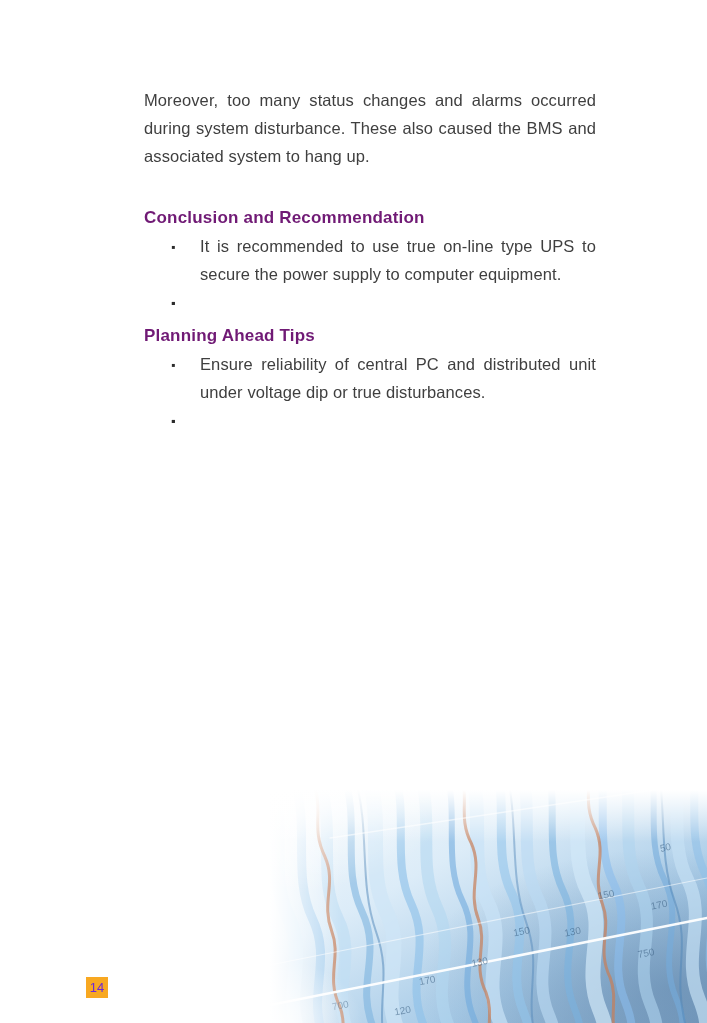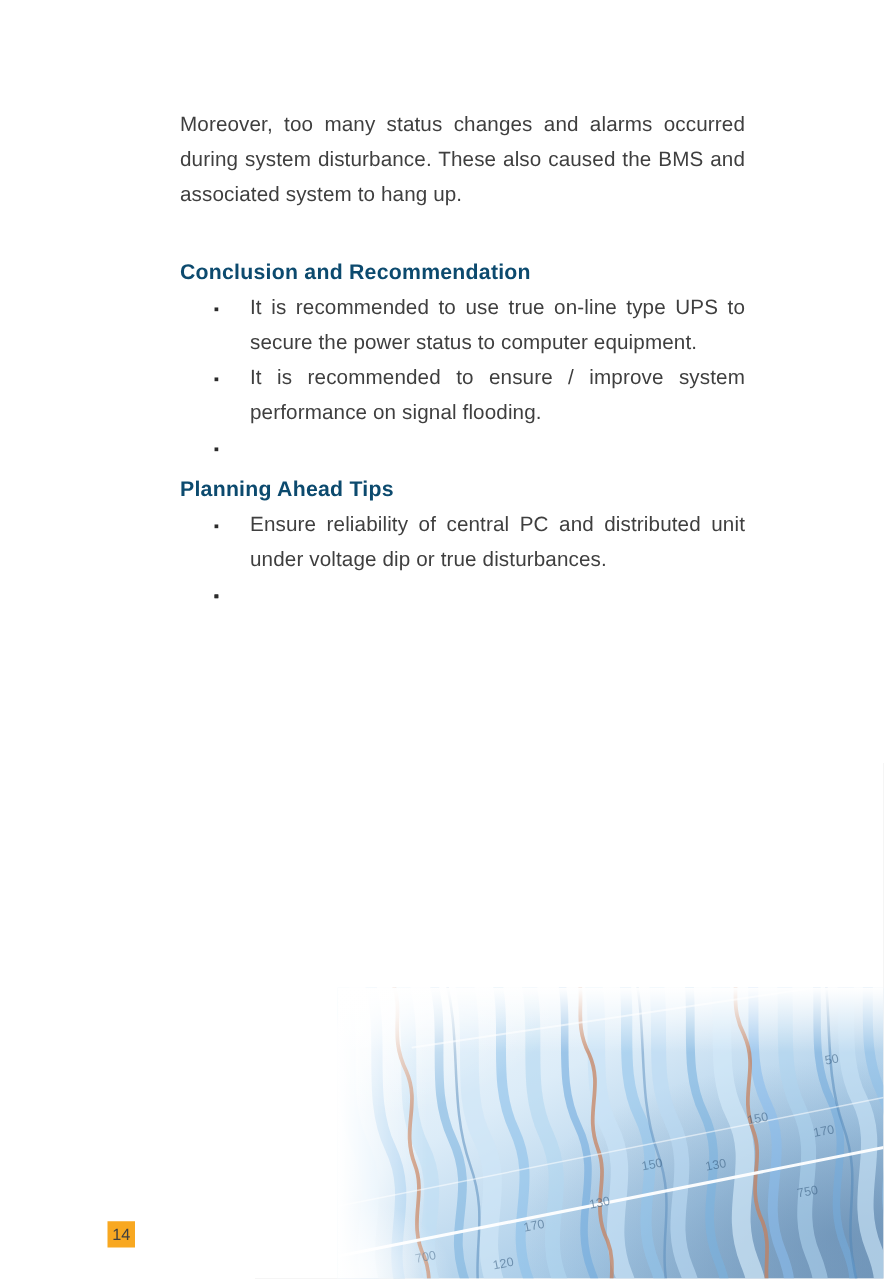--- a/index.html
+++ b/index.html
@@ -26,21 +26,21 @@
   }
   .intro {
     margin: 0;
     text-align: justify;
   }
   .section-heading {
     margin: 34px 0 0 0;
     font-size: 17px;
     line-height: 28px;
     font-weight: bold;
-    color: #0c4a6e;
+    color: #701a75;
     letter-spacing: 0.2px;
   }
   ul.bullets {
     margin: 0;
     padding: 0;
     list-style: none;
   }
   li.bullet {
     position: relative;
     padding-left: 56px;
@@ -55,21 +55,21 @@
   }
 
   
   .page-badge {
     position: absolute;
     left: 86px;
     top: 977px;
     width: 22px;
     height: 21px;
     background: #F8A821;
-    color: #404040;
+    color: #6d28d9;
     font-size: 13px;
     display: flex;
     align-items: center;
     justify-content: center;
   }
 
   
   .decoration {
     position: absolute;
     left: 270px;
@@ -96,25 +96,24 @@
 <div class="page">
 
   <div class="content">
 
     <p class="intro">Moreover, too many status changes and alarms occurred during system disturbance. These also caused the BMS and associated system to hang up.</p>
 
     <h2 class="section-heading">Conclusion and Recommendation</h2>
     <ul class="bullets">
       <li class="bullet">
         <span class="marker">▪</span>
-        <span>It is recommended to use true on-line type UPS to secure the power status to computer equipment.</span>
-      </li>
-      <li class="bullet">
-        <span class="marker">▪</span>
-        <span>It is recommended to ensure / improve system performance on signal flooding.</span>
+        <span>It is recommended to use true on-line type UPS to secure the power supply to computer equipment.</span>
+      </li>
+      <li class="bullet">
+        <span class="marker">▪</span>
       </li>
       <li class="bullet">
         <span class="marker">▪</span>
       </li>
     </ul>
 
     <h2 class="section-heading">Planning Ahead Tips</h2>
     <ul class="bullets">
       <li class="bullet">
         <span class="marker">▪</span>

